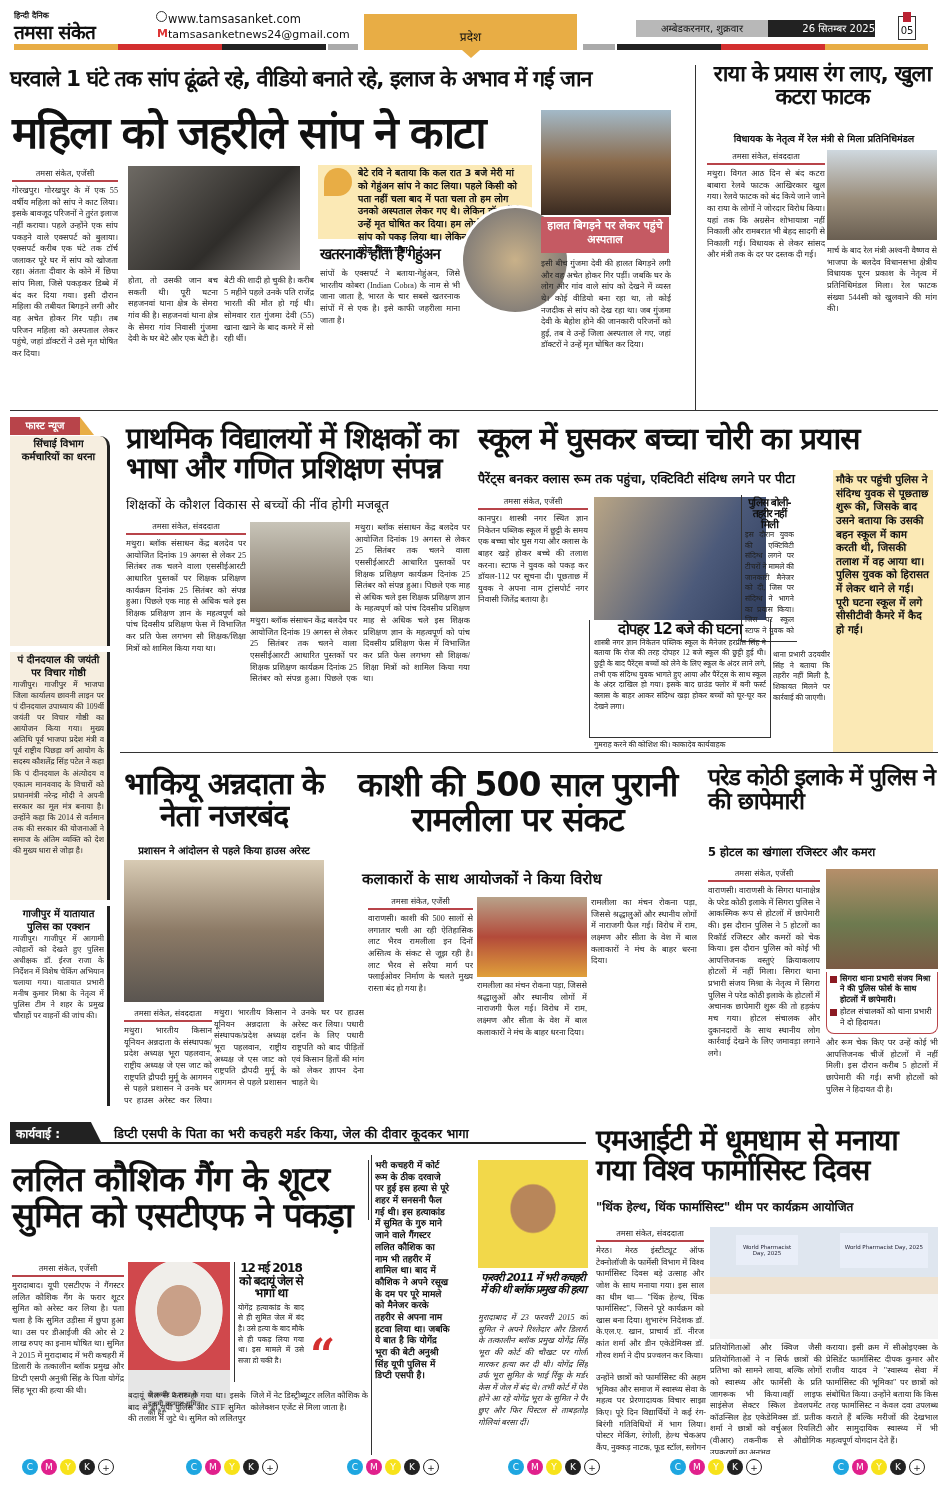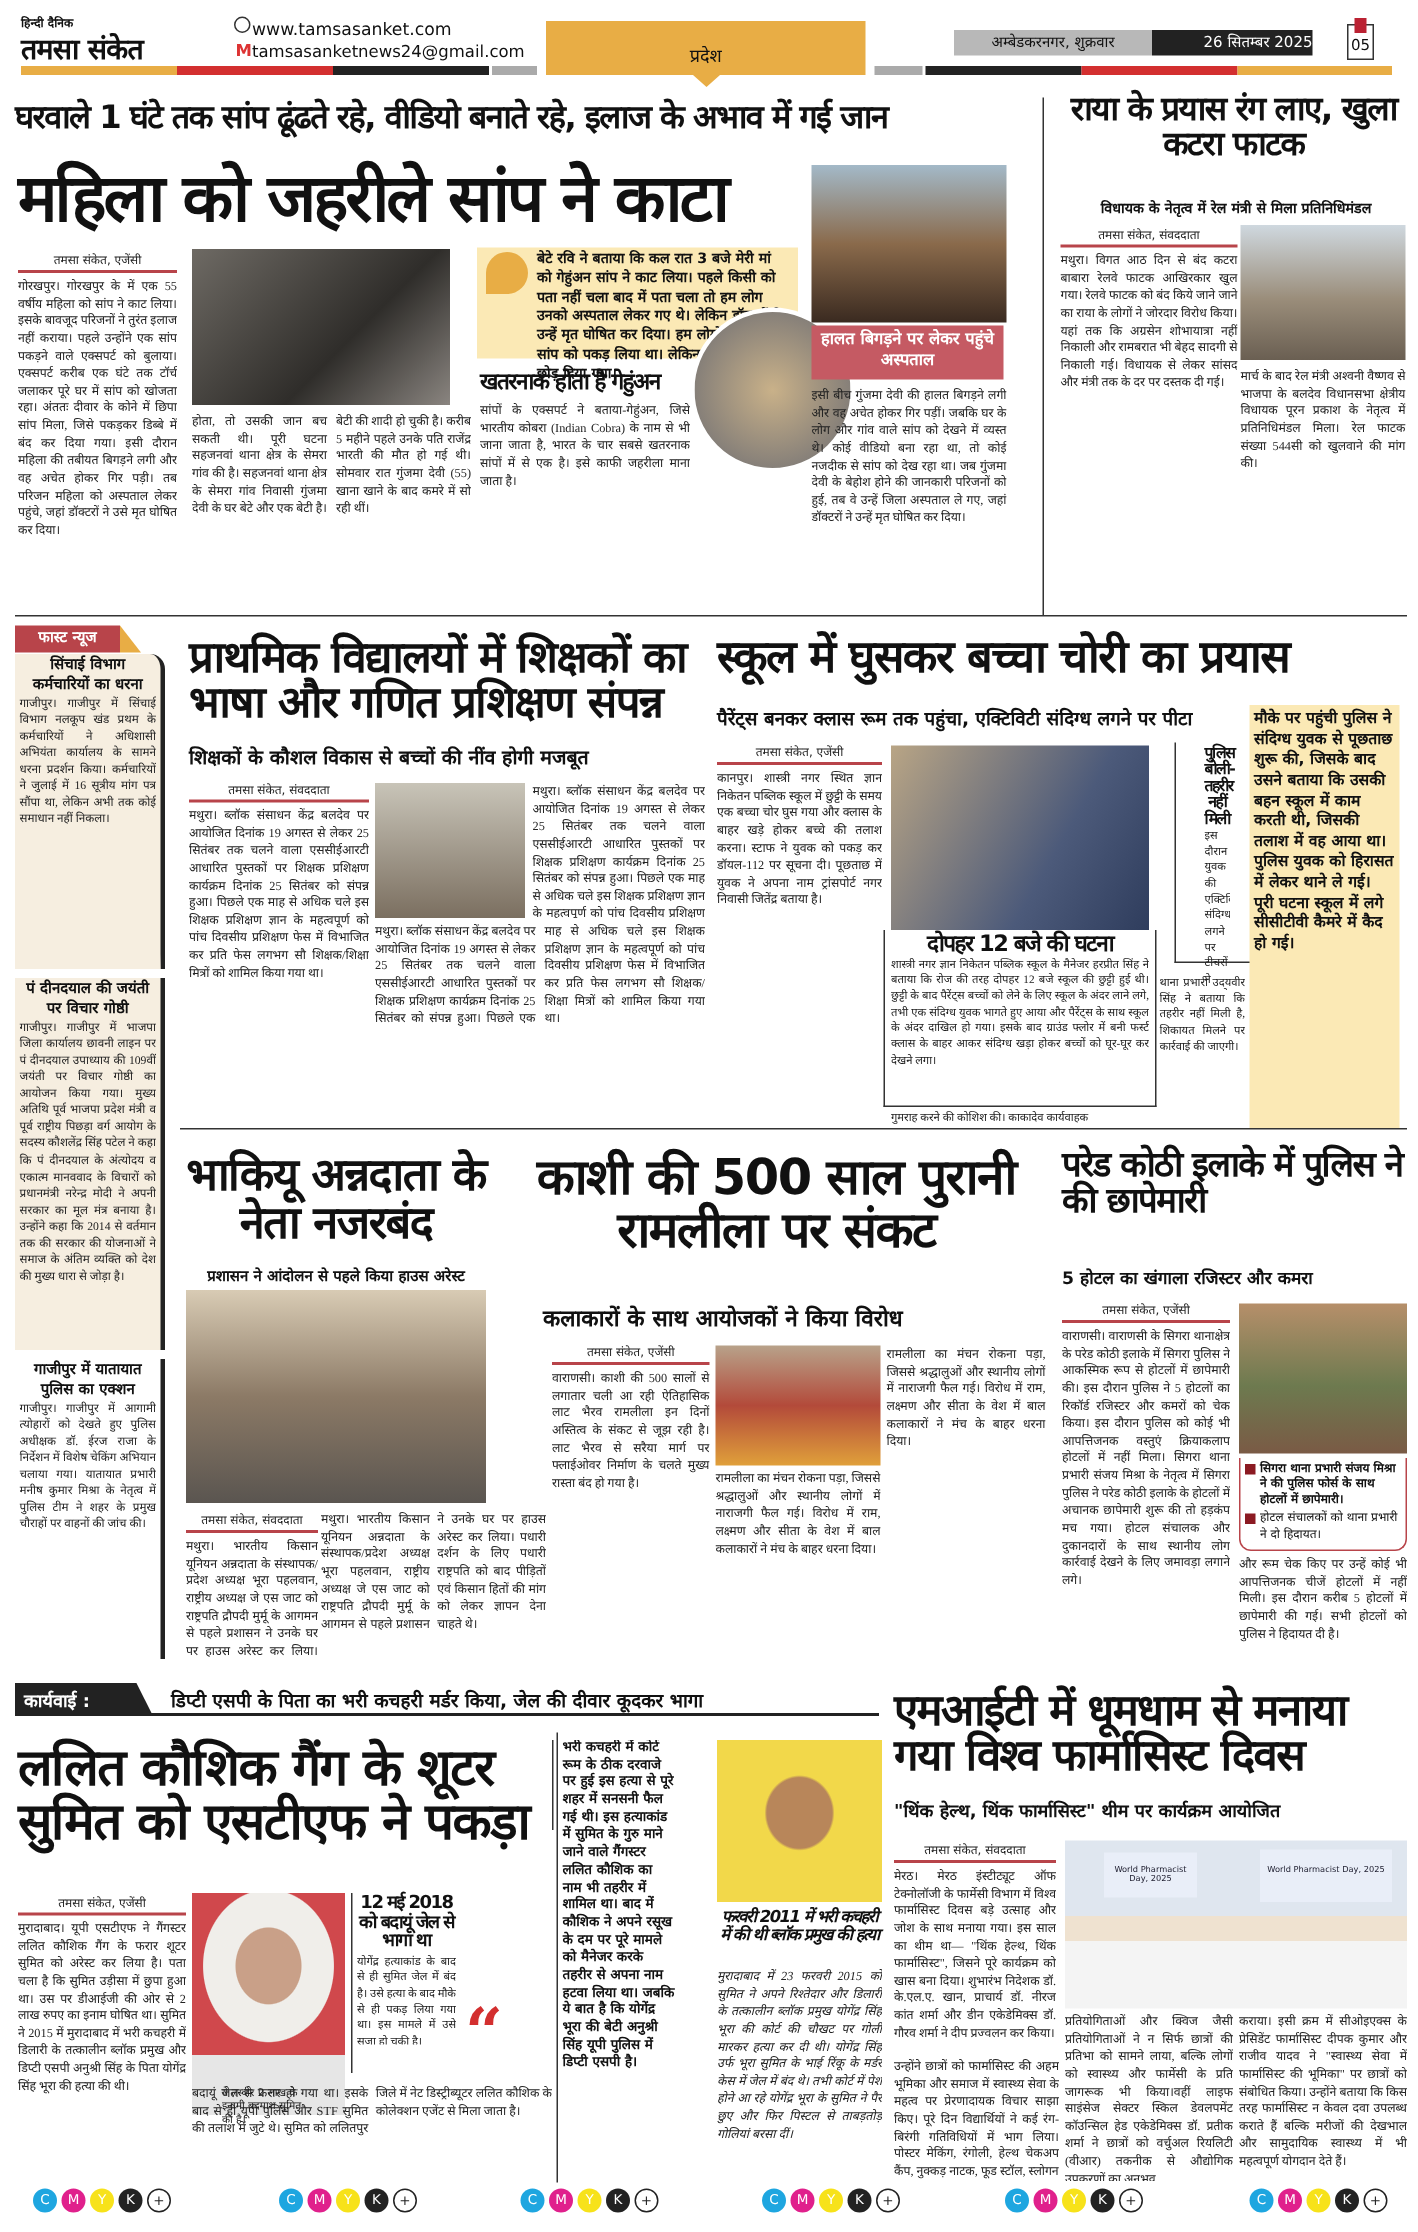--- a/index.html
+++ b/index.html
@@ -97,54 +97,53 @@
 </div>
 <div class="abs img" style="left:827px;top:150px;width:110px;height:90px;background:linear-gradient(180deg,#cfd8df,#9a8d7a 55%,#6a5f52)"></div>
 <div class="abs body" style="left:827px;top:245px;width:110px;height:160px;overflow:hidden">मार्च के बाद रेल मंत्री अश्वनी वैष्णव से भाजपा के बलदेव विधानसभा क्षेत्रीय विधायक पूरन प्रकाश के नेतृत्व में प्रतिनिधिमंडल मिला। रेल फाटक संख्या 544सी को खुलवाने की मांग की।</div>
 
 <div class="hrule" style="left:10px;top:410px;width:928px;height:1px"></div>
 
 <div class="abs" id="fast-tab">फास्ट न्यूज</div>
 <div class="abs" id="fast-tri"></div>
 <div class="abs side-box" style="left:10px;top:436px;width:100px;height:210px;padding:2px 3px;border-right:3px solid #222;border-radius:0 10px 0 0">
   <div class="side-h">सिंचाई विभाग कर्मचारियों का धरना</div>
-  <div class="body" style="font-size:7.8px;height:168px;overflow:hidden">गाजीपुर। गाजीपुर में सिंचाई विभाग नलकूप खंड प्रथम के कर्मचारियों ने अधिशासी अभियंता कार्यालय के सामने धरना प्रदर्शन किया। कर्मचारियों ने जुलाई में 16 सूत्रीय मांग पत्र सौंपा था, लेकिन अभी तक कोई समाधान नहीं निकला।</div>
 </div>
 <div class="abs side-box" style="left:10px;top:652px;width:100px;height:248px;padding:2px 3px;border-right:3px solid #222">
   <div class="side-h">पं दीनदयाल की जयंती पर विचार गोष्ठी</div>
   <div class="body" style="font-size:7.8px;height:208px;overflow:hidden">गाजीपुर। गाजीपुर में भाजपा जिला कार्यालय छावनी लाइन पर पं दीनदयाल उपाध्याय की 109वीं जयंती पर विचार गोष्ठी का आयोजन किया गया। मुख्य अतिथि पूर्व भाजपा प्रदेश मंत्री व पूर्व राष्ट्रीय पिछड़ा वर्ग आयोग के सदस्य कौशलेंद्र सिंह पटेल ने कहा कि पं दीनदयाल के अंत्योदय व एकात्म मानववाद के विचारों को प्रधानमंत्री नरेन्द्र मोदी ने अपनी सरकार का मूल मंत्र बनाया है। उन्होंने कहा कि 2014 से वर्तमान तक की सरकार की योजनाओं ने समाज के अंतिम व्यक्ति को देश की मुख्य धारा से जोड़ा है।</div>
 </div>
 <div class="abs" style="left:10px;top:906px;width:100px;height:200px;padding:2px 3px;border-right:3px solid #222">
   <div class="side-h">गाजीपुर में यातायात पुलिस का एक्शन</div>
   <div class="body" style="font-size:7.8px;height:165px;overflow:hidden">गाजीपुर। गाजीपुर में आगामी त्योहारों को देखते हुए पुलिस अधीक्षक डॉ. ईरज राजा के निर्देशन में विशेष चेकिंग अभियान चलाया गया। यातायात प्रभारी मनीष कुमार मिश्रा के नेतृत्व में पुलिस टीम ने शहर के प्रमुख चौराहों पर वाहनों की जांच की।</div>
 </div>
 
 <div class="abs hl" style="left:126px;top:423px;width:345px;font-size:29px">प्राथमिक विद्यालयों में शिक्षकों का भाषा और गणित प्रशिक्षण संपन्न</div>
-<div class="abs" style="left:126px;top:495px;width:345px;font-size:13px;font-weight:bold">शिक्षकों के कौशल विकास से बच्चों की नींव होगी मजबूत</div>
+<div class="abs" style="left:126px;top:495px;width:345px;font-size:13px;font-weight:normal">शिक्षकों के कौशल विकास से बच्चों की नींव होगी मजबूत</div>
 <div class="abs" style="left:126px;top:520px;width:120px">
   <div class="byline">तमसा संकेत, संवददाता</div>
   <div class="body" style="height:210px;overflow:hidden">मथुरा। ब्लॉक संसाधन केंद्र बलदेव पर आयोजित दिनांक 19 अगस्त से लेकर 25 सितंबर तक चलने वाला एससीईआरटी आधारित पुस्तकों पर शिक्षक प्रशिक्षण कार्यक्रम दिनांक 25 सितंबर को संपन्न हुआ। पिछले एक माह से अधिक चले इस शिक्षक प्रशिक्षण ज्ञान के महत्वपूर्ण को पांच दिवसीय प्रशिक्षण फेस में विभाजित कर प्रति फेस लगभग सौ शिक्षक/शिक्षा मित्रों को शामिल किया गया था।</div>
 </div>
 <div class="abs img" style="left:250px;top:522px;width:100px;height:90px;background:linear-gradient(180deg,#c8c4b8,#7b6f60)"></div>
 <div class="abs body" style="left:250px;top:615px;width:220px;height:130px;overflow:hidden;column-count:2;column-gap:6px">मथुरा। ब्लॉक संसाधन केंद्र बलदेव पर आयोजित दिनांक 19 अगस्त से लेकर 25 सितंबर तक चलने वाला एससीईआरटी आधारित पुस्तकों पर शिक्षक प्रशिक्षण कार्यक्रम दिनांक 25 सितंबर को संपन्न हुआ। पिछले एक माह से अधिक चले इस शिक्षक प्रशिक्षण ज्ञान के महत्वपूर्ण को पांच दिवसीय प्रशिक्षण फेस में विभाजित कर प्रति फेस लगभग सौ शिक्षक/शिक्षा मित्रों को शामिल किया गया था।</div>
 <div class="abs body" style="left:355px;top:522px;width:115px;height:90px;overflow:hidden">मथुरा। ब्लॉक संसाधन केंद्र बलदेव पर आयोजित दिनांक 19 अगस्त से लेकर 25 सितंबर तक चलने वाला एससीईआरटी आधारित पुस्तकों पर शिक्षक प्रशिक्षण कार्यक्रम दिनांक 25 सितंबर को संपन्न हुआ। पिछले एक माह से अधिक चले इस शिक्षक प्रशिक्षण ज्ञान के महत्वपूर्ण को पांच दिवसीय प्रशिक्षण फेस में विभाजित कर प्रति फेस लगभग सौ शिक्षक/शिक्षा मित्रों को शामिल किया गया था।</div>
 
 <div class="abs hl" style="left:478px;top:423px;width:460px;font-size:30px">स्कूल में घुसकर बच्चा चोरी का प्रयास</div>
 <div class="abs" style="left:478px;top:470px;width:340px;font-size:12.5px;font-weight:bold">पैरेंट्स बनकर क्लास रूम तक पहुंचा, एक्टिविटी संदिग्ध लगने पर पीटा</div>
 <div class="abs" style="left:478px;top:495px;width:110px">
   <div class="byline">तमसा संकेत, एजेंसी</div>
   <div class="body" style="height:250px;overflow:hidden">कानपुर। शास्त्री नगर स्थित ज्ञान निकेतन पब्लिक स्कूल में छुट्टी के समय एक बच्चा चोर घुस गया और क्लास के बाहर खड़े होकर बच्चे की तलाश करना। स्टाफ ने युवक को पकड़ कर डॉयल-112 पर सूचना दी। पूछताछ में युवक ने अपना नाम ट्रांसपोर्ट नगर निवासी जितेंद्र बताया है।</div>
 </div>
 <div class="abs img" style="left:594px;top:497px;width:172px;height:138px;background:linear-gradient(120deg,#b9a585,#4c5a7a 60%,#2c3a5a)"></div>
 <div class="abs" style="left:589px;top:620px;width:182px;height:118px;border:1.5px solid #333;border-top:none;background:#fff;padding:2px 4px">
   <div class="hl" style="font-size:15px;text-align:center">दोपहर 12 बजे की घटना</div>
   <div class="body" style="font-size:7.5px;height:88px;overflow:hidden">शास्त्री नगर ज्ञान निकेतन पब्लिक स्कूल के मैनेजर हरप्रीत सिंह ने बताया कि रोज की तरह दोपहर 12 बजे स्कूल की छुट्टी हुई थी। छुट्टी के बाद पैरेंट्स बच्चों को लेने के लिए स्कूल के अंदर लाने लगे, तभी एक संदिग्ध युवक भागते हुए आया और पैरेंट्स के साथ स्कूल के अंदर दाखिल हो गया। इसके बाद ग्राउंड फ्लोर में बनी फर्स्ट क्लास के बाहर आकर संदिग्ध खड़ा होकर बच्चों को घूर-घूर कर देखने लगा।</div>
 </div>
 <div class="abs body" style="left:594px;top:740px;width:230px;font-size:7.5px">गुमराह करने की कोशिश की। काकादेव कार्यवाहक</div>
-<div class="abs" style="left:783px;top:495px;width:56px;height:147px;border-left:1.5px solid #333;border-bottom:1.5px solid #333;padding:2px 19px">
+<div class="abs" style="left:741px;top:495px;width:56px;height:147px;border-left:1.5px solid #333;border-bottom:1.5px solid #333;padding:2px 3px">
   <div class="hl" style="font-size:10.5px;text-align:center">पुलिस बोली- तहरीर नहीं मिली</div>
   <div class="body" style="font-size:7.5px;height:108px;overflow:hidden">इस दौरान युवक की एक्टिविटी संदिग्ध लगने पर टीचरों ने मामले की जानकारी मैनेजर को दी, जिस पर संदिग्ध ने भागने का प्रयास किया। जिस पर स्कूल स्टाफ ने युवक को पकड़ कर डॉयल-112 पर सूचना दी।</div>
 </div>
 <div class="abs body" style="left:773px;top:650px;width:57px;height:95px;overflow:hidden;font-size:7.5px">थाना प्रभारी उदयवीर सिंह ने बताया कि तहरीर नहीं मिली है, शिकायत मिलने पर कार्रवाई की जाएगी।</div>
 <div class="abs" style="left:833px;top:470px;width:100px;height:282px;background:#fbe9b5;padding:3px;font-size:10.5px;font-weight:bold;line-height:1.3;overflow:hidden">
   <span>मौके पर पहुंची पुलिस ने संदिग्ध युवक से पूछताछ शुरू की, जिसके बाद उसने बताया कि उसकी बहन स्कूल में काम करती थी, जिसकी तलाश में वह आया था। पुलिस युवक को हिरासत में लेकर थाने ले गई। पूरी घटना स्कूल में लगे सीसीटीवी कैमरे में कैद हो गई।</span>
 </div>
 
 <div class="hrule" style="left:120px;top:752px;width:818px;height:1px"></div>
 

